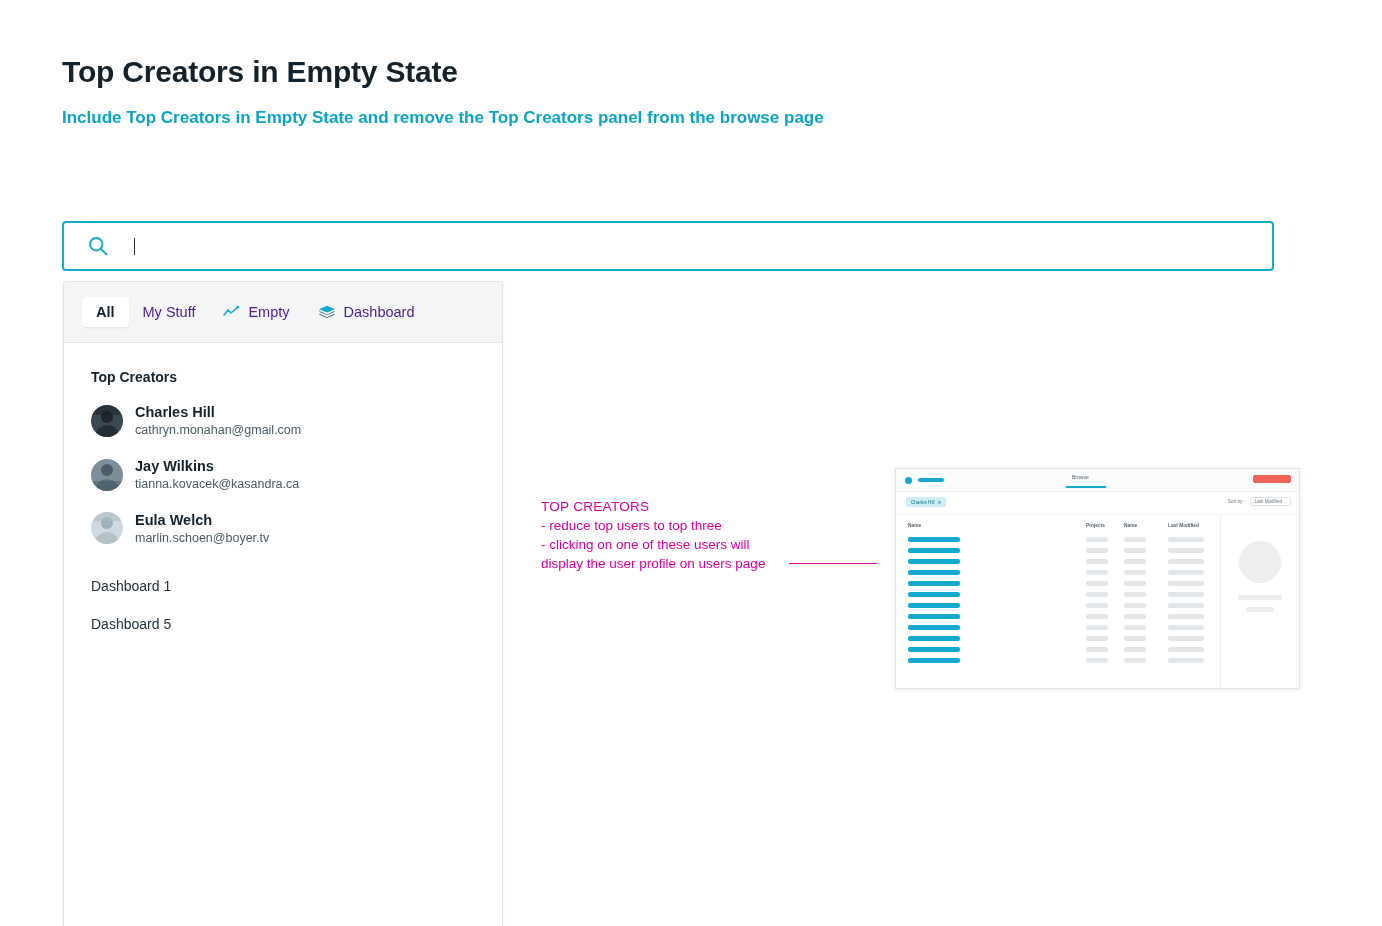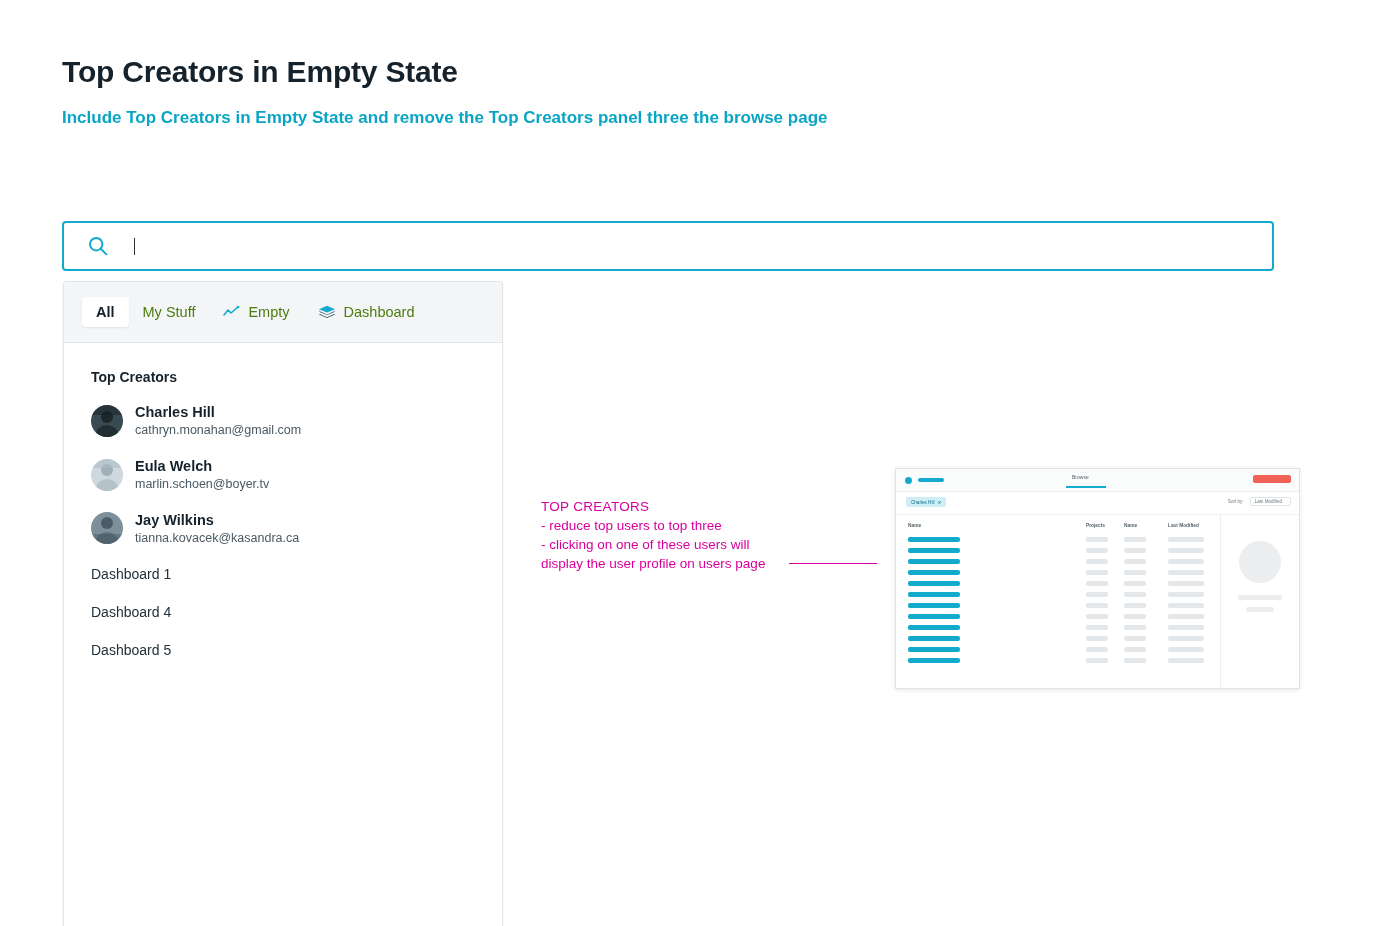--- a/index.html
+++ b/index.html
@@ -98,21 +98,21 @@
     display: flex;
     align-items: center;
     padding-left: 18px;
     box-sizing: border-box;
   }
   .tab {
     display: flex;
     align-items: center;
     gap: 8px;
     font-size: 14.5px;
-    color: #4d7c0f;
+    color: #4c1d95;
     padding: 7px 14px;
     border-radius: 4px;
     cursor: pointer;
     white-space: nowrap;
   }
   .tab.active {
     background: #ffffff;
     font-weight: 700;
     color: #16222b;
     box-shadow: 0 1px 2px rgba(0,0,0,0.08);
@@ -156,21 +156,21 @@
     margin-top: 2px;
   }
 
   .content-item {
     font-size: 14px;
     color: #22313a;
     padding-left: 27px;
     margin-top: 22px;
     cursor: pointer;
   }
-  #content-list .content-item:first-child { margin-top: 20px; }
+  #content-list .content-item:first-child { margin-top: 32px; }
 
   
   #annotation {
     position: absolute;
     left: 541px;
     top: 497px;
     color: #d8009c;
     font-size: 13.5px;
     line-height: 19px;
     white-space: nowrap;
@@ -260,21 +260,21 @@
   #mini-circle {
     width: 42px; height: 42px; border-radius: 50%; background: #ebedee;
   }
   #mini-rline1 { width: 44px; height: 5px; border-radius: 2px; background: #ebedee; margin-top: 12px; }
   #mini-rline2 { width: 28px; height: 5px; border-radius: 2px; background: #ebedee; margin-top: 7px; }
 </style>
 </head>
 <body>
 
 <div id="page-title">Top Creators in Empty State</div>
-<div id="page-subtitle">Include Top Creators in Empty State and remove the Top Creators panel three the browse page</div>
+<div id="page-subtitle">Include Top Creators in Empty State and remove the Top Creators panel from the browse page</div>
 
 <div id="search-box">
   <svg id="search-icon" viewBox="0 0 20 20">
     <circle cx="8.2" cy="8.2" r="6.2" fill="none" stroke="#13aacd" stroke-width="2"></circle>
     <line x1="12.8" y1="12.8" x2="18.4" y2="18.4" stroke="#13aacd" stroke-width="2" stroke-linecap="round"></line>
   </svg>
   <input id="search-input" type="text" value="" placeholder="" style="">
 </div>
 <div id="search-caret"></div>
 
@@ -321,51 +321,50 @@
     </span>
     <span class="creator-text">
       <div class="creator-name">Charles Hill</div>
       <div class="creator-email">cathryn.monahan@gmail.com</div>
     </span>
   </div>
 
   <div class="creator-row">
     <span class="avatar">
       <svg width="32" height="32" viewBox="0 0 32 32">
+        <rect width="32" height="32" fill="#7d8f99"></rect>
+        <circle cx="16" cy="11" r="6" fill="#4b5c66"></circle>
+        <ellipse cx="16" cy="29" rx="11" ry="9" fill="#5e7079"></ellipse>
+        <rect x="0" y="22" width="32" height="10" fill="#3f5059" opacity="0.4"></rect>
+      </svg>
+    </span>
+    <span class="creator-text">
+      <div class="creator-name">Jay Wilkins</div>
+      <div class="creator-email">tianna.kovacek@kasandra.ca</div>
+    </span>
+  </div>
+
+  <div class="creator-row">
+    <span class="avatar">
+      <svg width="32" height="32" viewBox="0 0 32 32">
         <rect width="32" height="32" fill="#cfd8de"></rect>
         <circle cx="16" cy="11" r="6" fill="#9fb0ba"></circle>
         <ellipse cx="16" cy="29" rx="11" ry="9" fill="#b4c2ca"></ellipse>
         <rect x="0" y="0" width="32" height="9" fill="#aebcc5" opacity="0.6"></rect>
       </svg>
     </span>
     <span class="creator-text">
       <div class="creator-name">Eula Welch</div>
       <div class="creator-email">marlin.schoen@boyer.tv</div>
     </span>
   </div>
 
-  <div class="creator-row">
-    <span class="avatar">
-      <svg width="32" height="32" viewBox="0 0 32 32">
-        <rect width="32" height="32" fill="#7d8f99"></rect>
-        <circle cx="16" cy="11" r="6" fill="#4b5c66"></circle>
-        <ellipse cx="16" cy="29" rx="11" ry="9" fill="#5e7079"></ellipse>
-        <rect x="0" y="22" width="32" height="10" fill="#3f5059" opacity="0.4"></rect>
-      </svg>
-    </span>
-    <span class="creator-text">
-      <div class="creator-name">Jay Wilkins</div>
-      <div class="creator-email">tianna.kovacek@kasandra.ca</div>
-    </span>
-  </div>
-
 
   <div id="content-list">
     <div class="content-item">Dashboard 1</div>
-    <div class="content-item">Dashboard 4</div>
     <div class="content-item">Dashboard 5</div>
   </div>
 </div>
 
 <div id="annotation">
   <div class="anno-title">TOP CREATORS</div>
   <div>- reduce top users to top three</div>
   <div>- clicking on one of these users will</div>
   <div>display the user profile on users page</div>
 </div>

